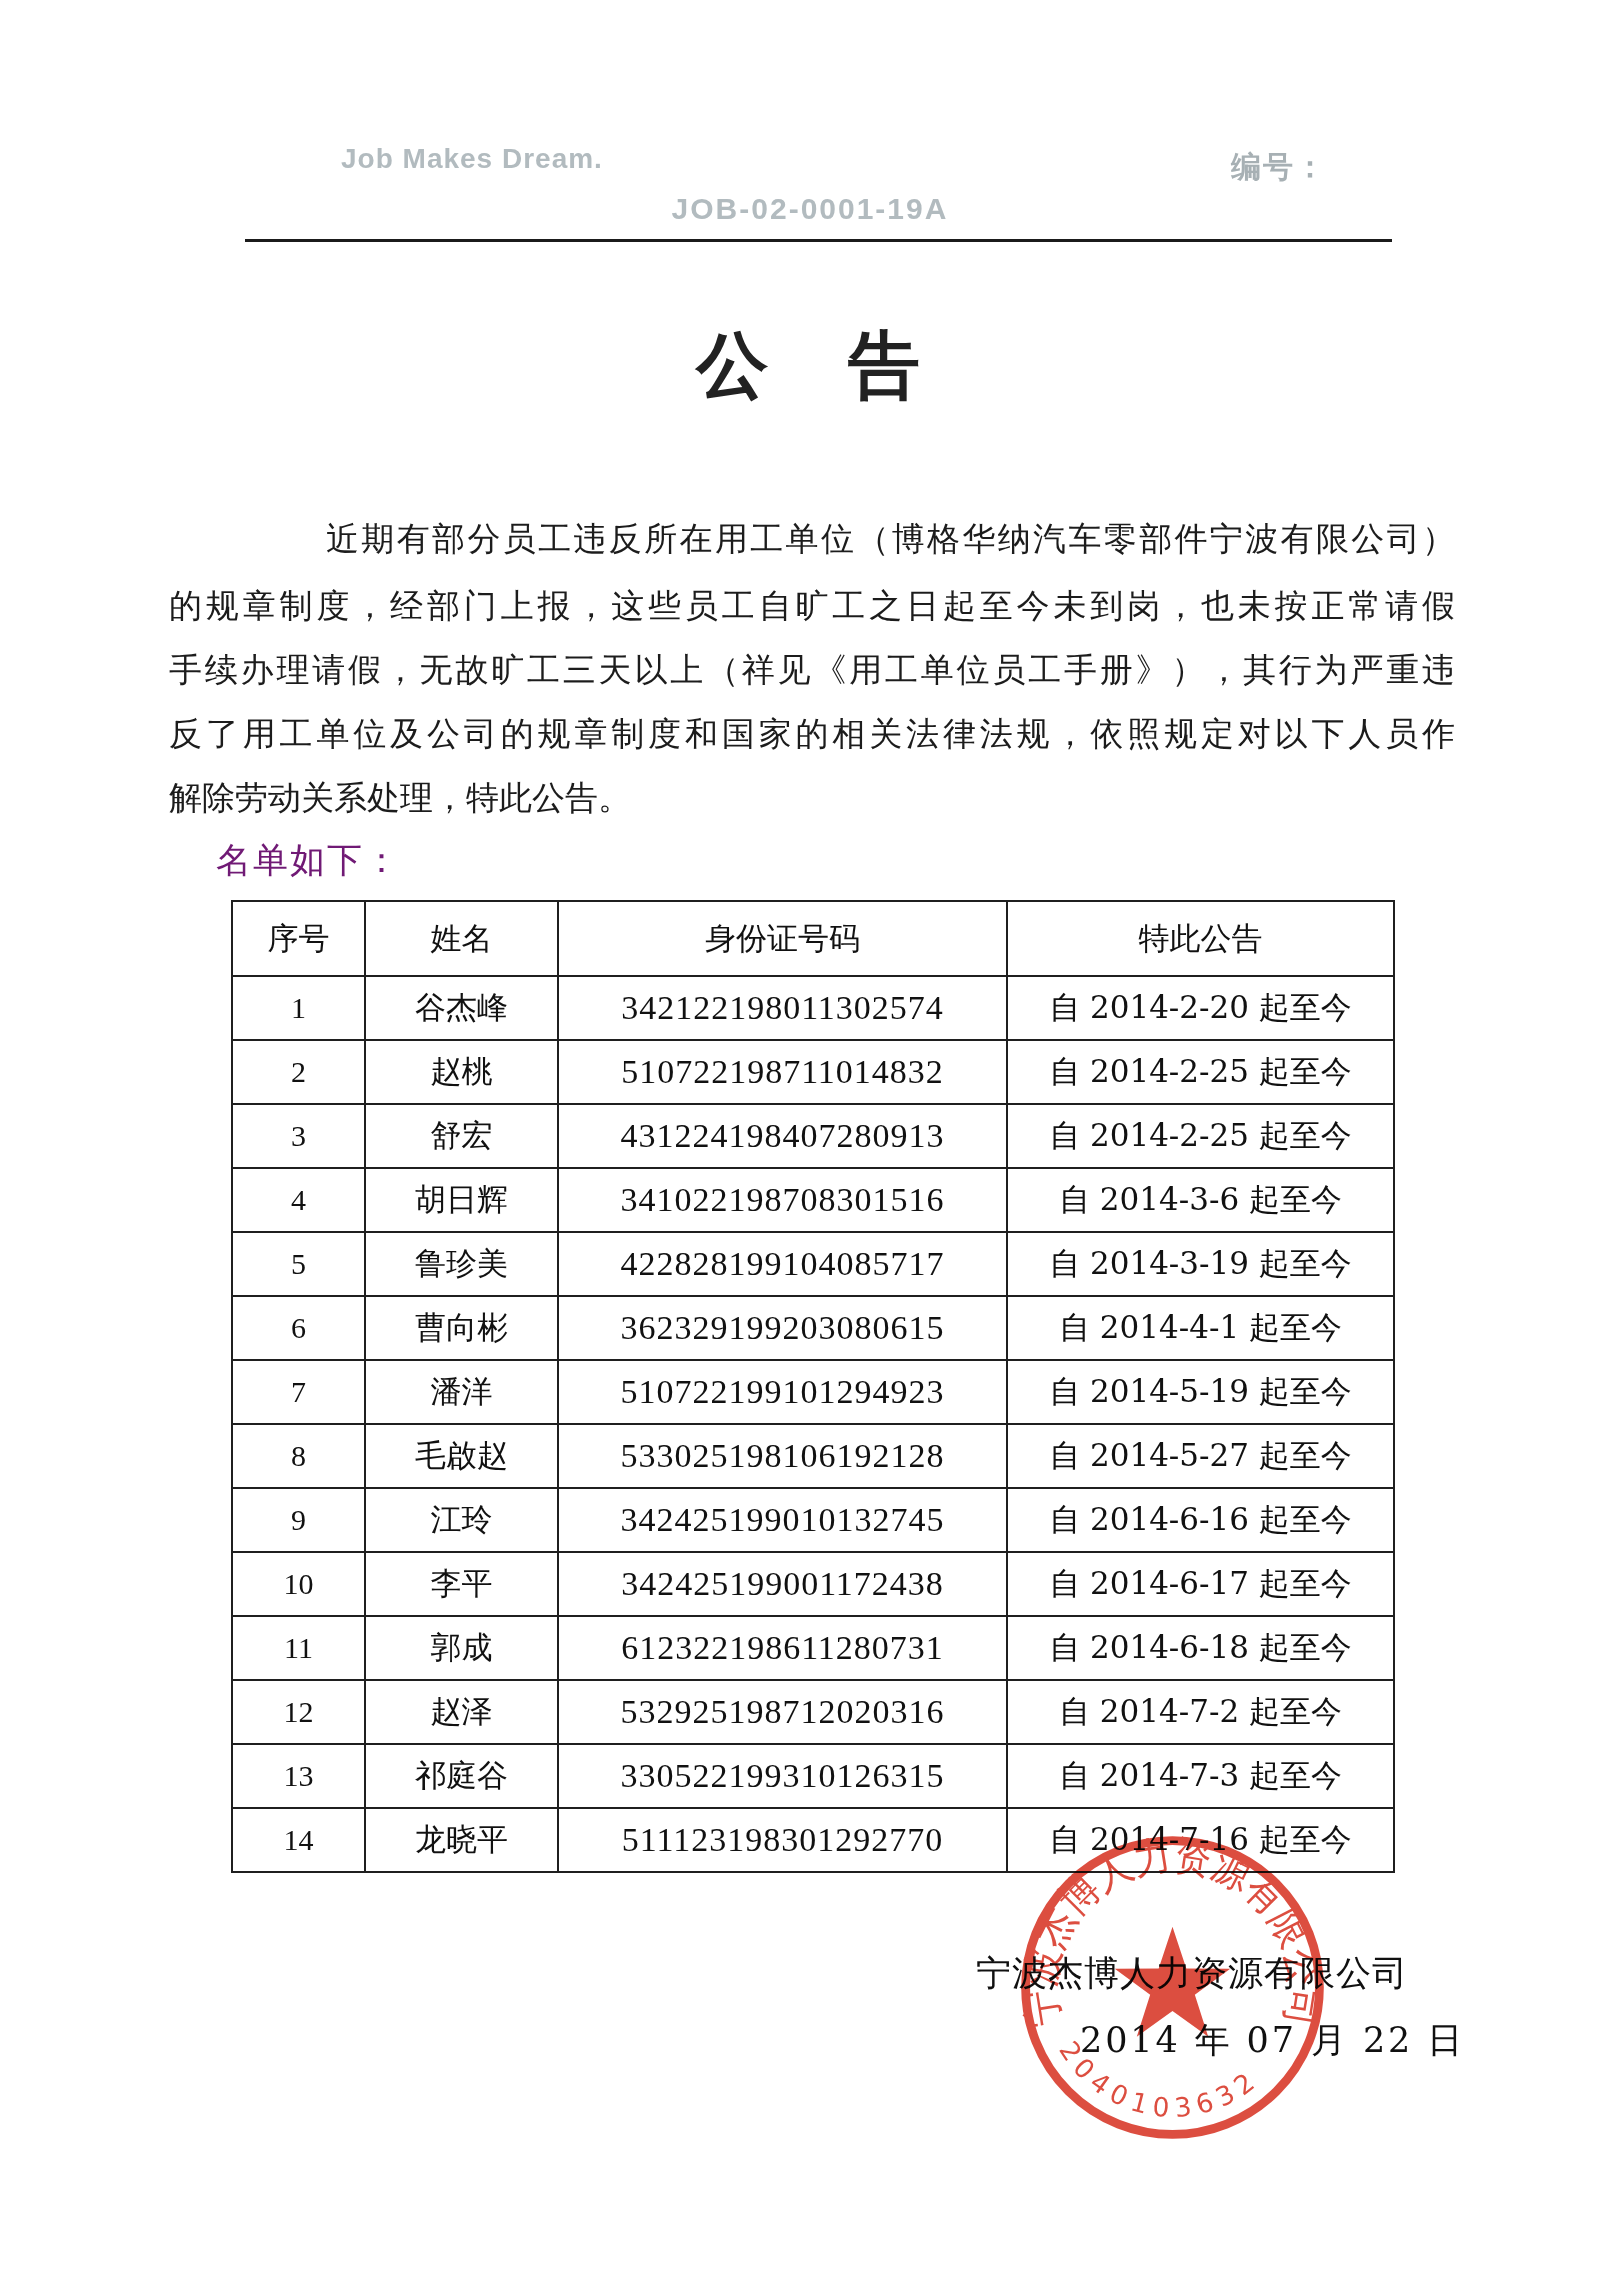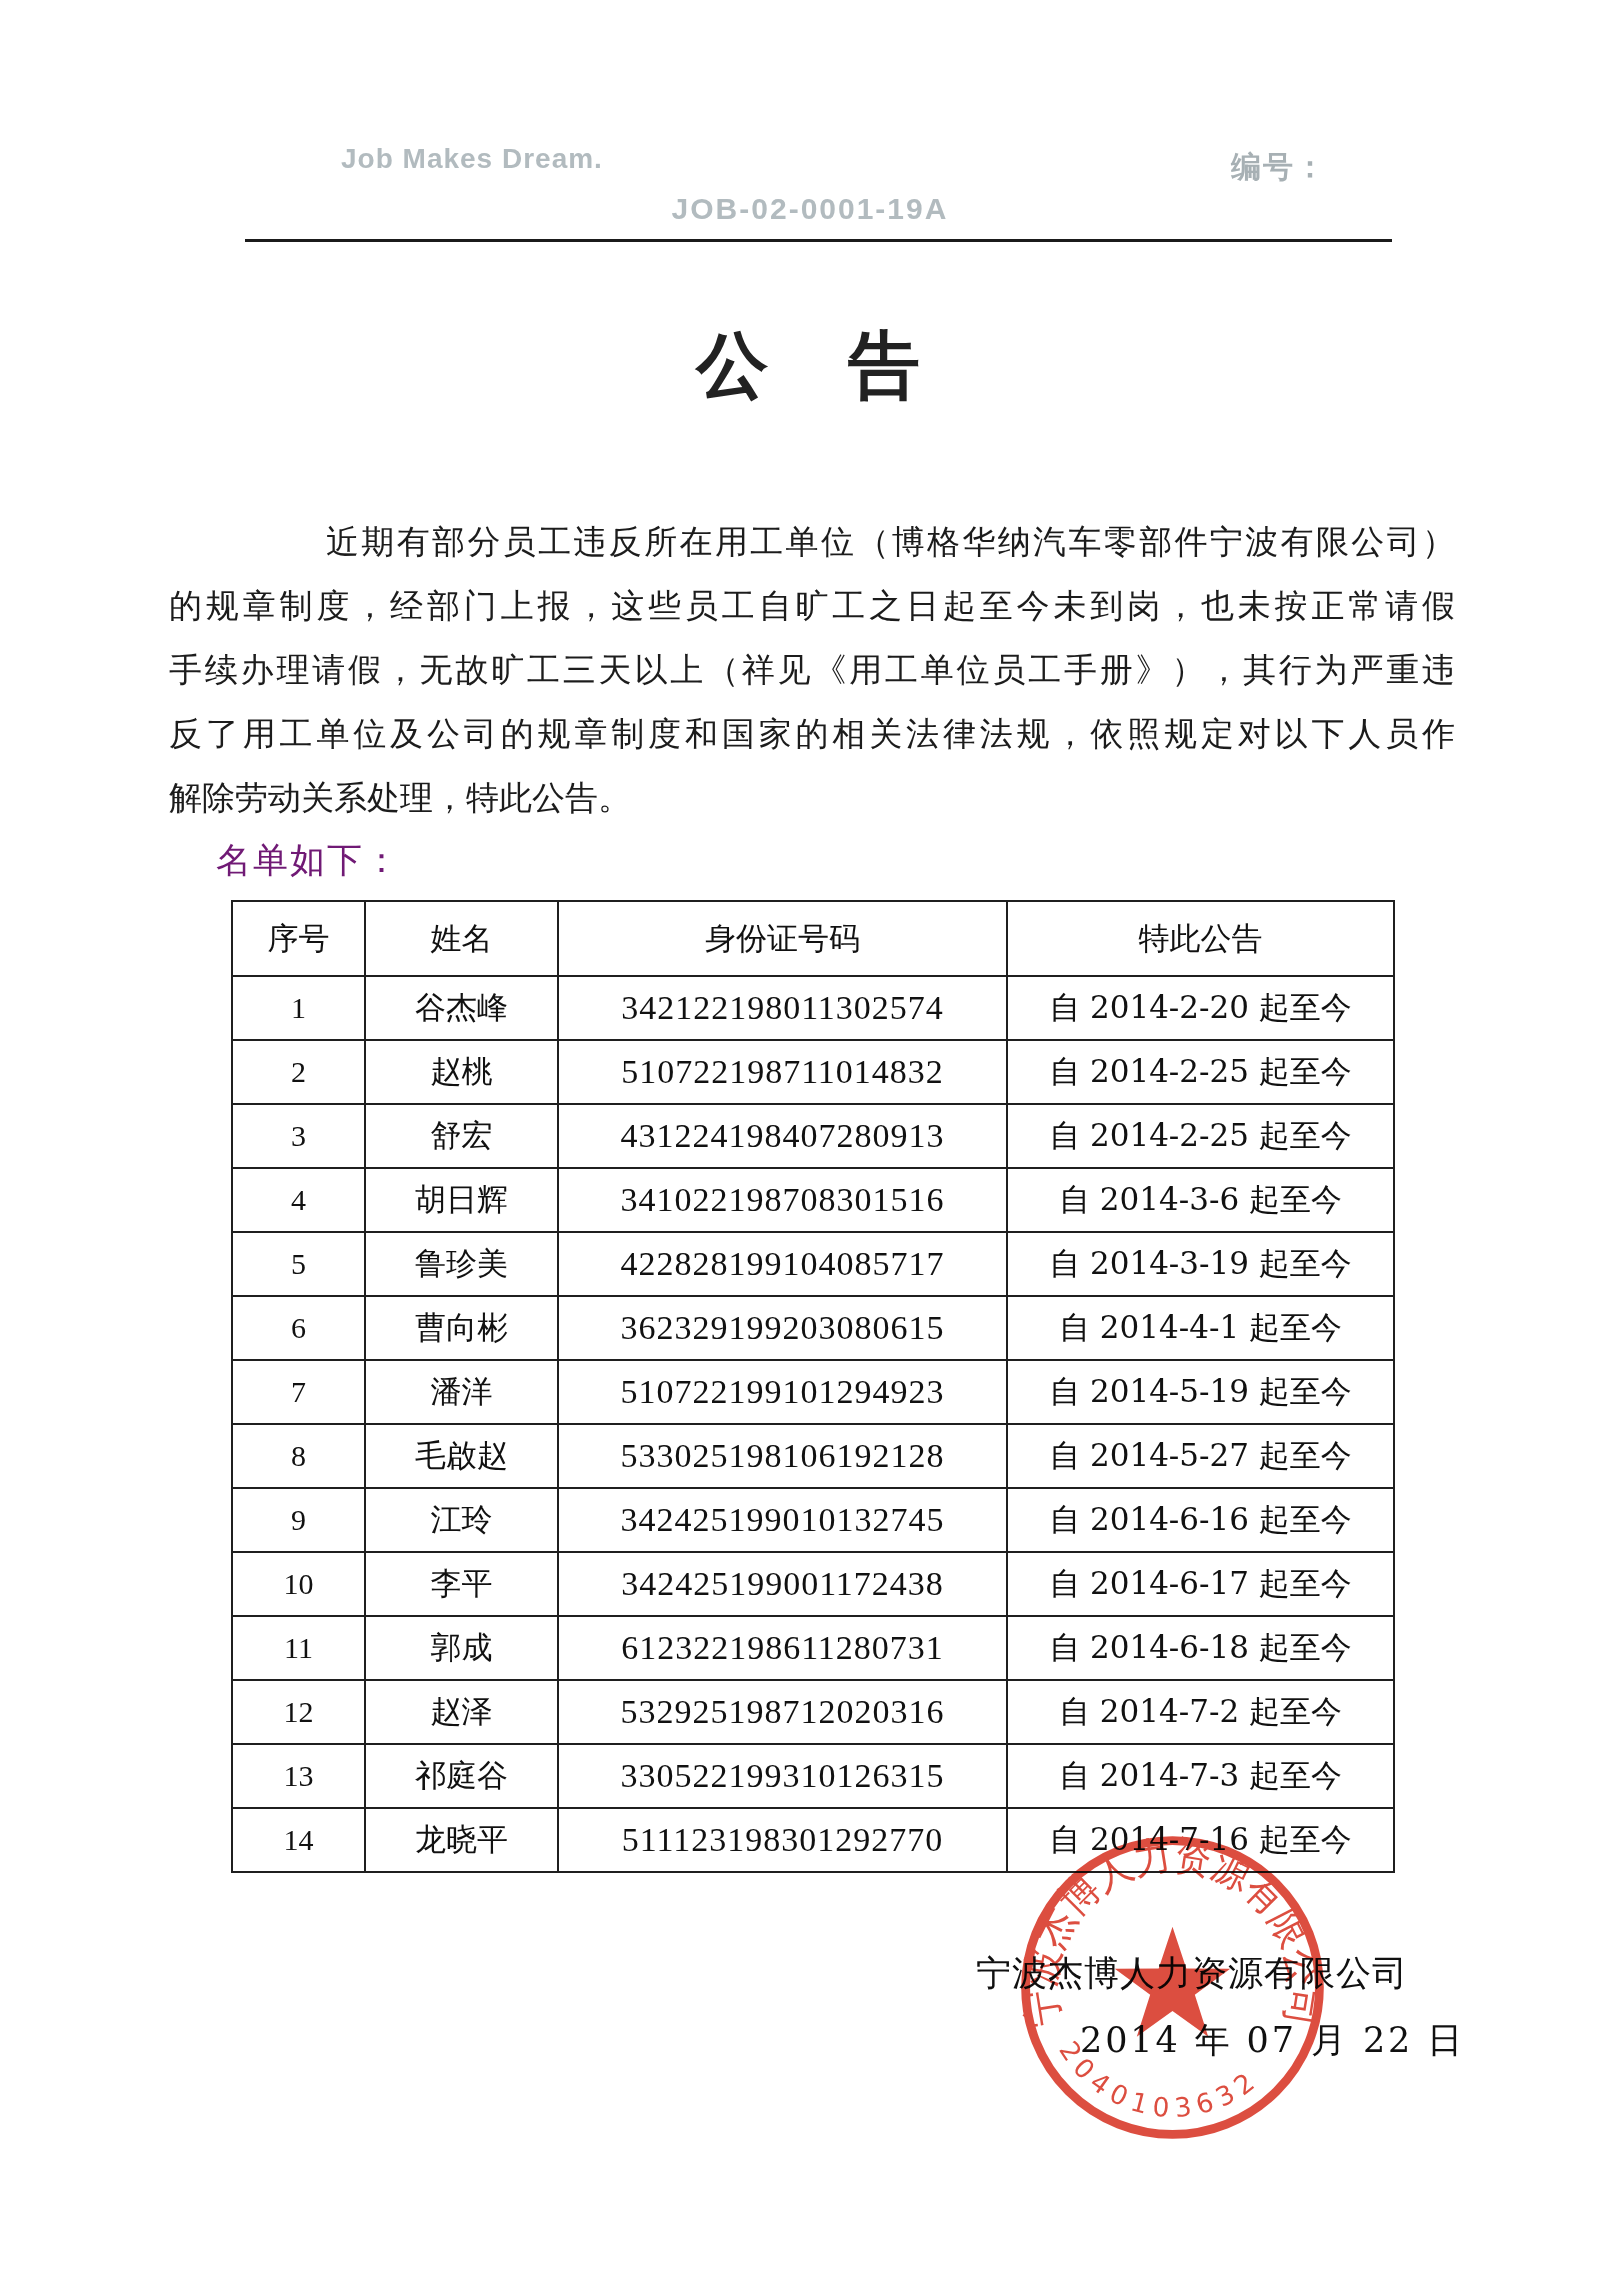--- a/index.html
+++ b/index.html
@@ -39,21 +39,21 @@
 
   
   .paragraph{
     position:absolute;left:169px;top:510px;width:1286px;
     font-size:33px;color:#1c1c1c;
   }
   .paragraph .line{
     height:64px;line-height:64px;
     text-align:justify;text-align-last:justify;
   }
-  .paragraph .line.indent{text-indent:157px;}
+  .paragraph .line.indent{text-indent:157px;font-family:Liberation Mono, monospace;}
   .paragraph .line.last{text-align-last:left;}
 
   .list-intro{
     position:absolute;left:216px;top:837px;
     font-size:35px;color:#701a75;letter-spacing:2px;
   }
 
   
   table.roster{
     position:absolute;left:231px;top:900px;width:1155px;

